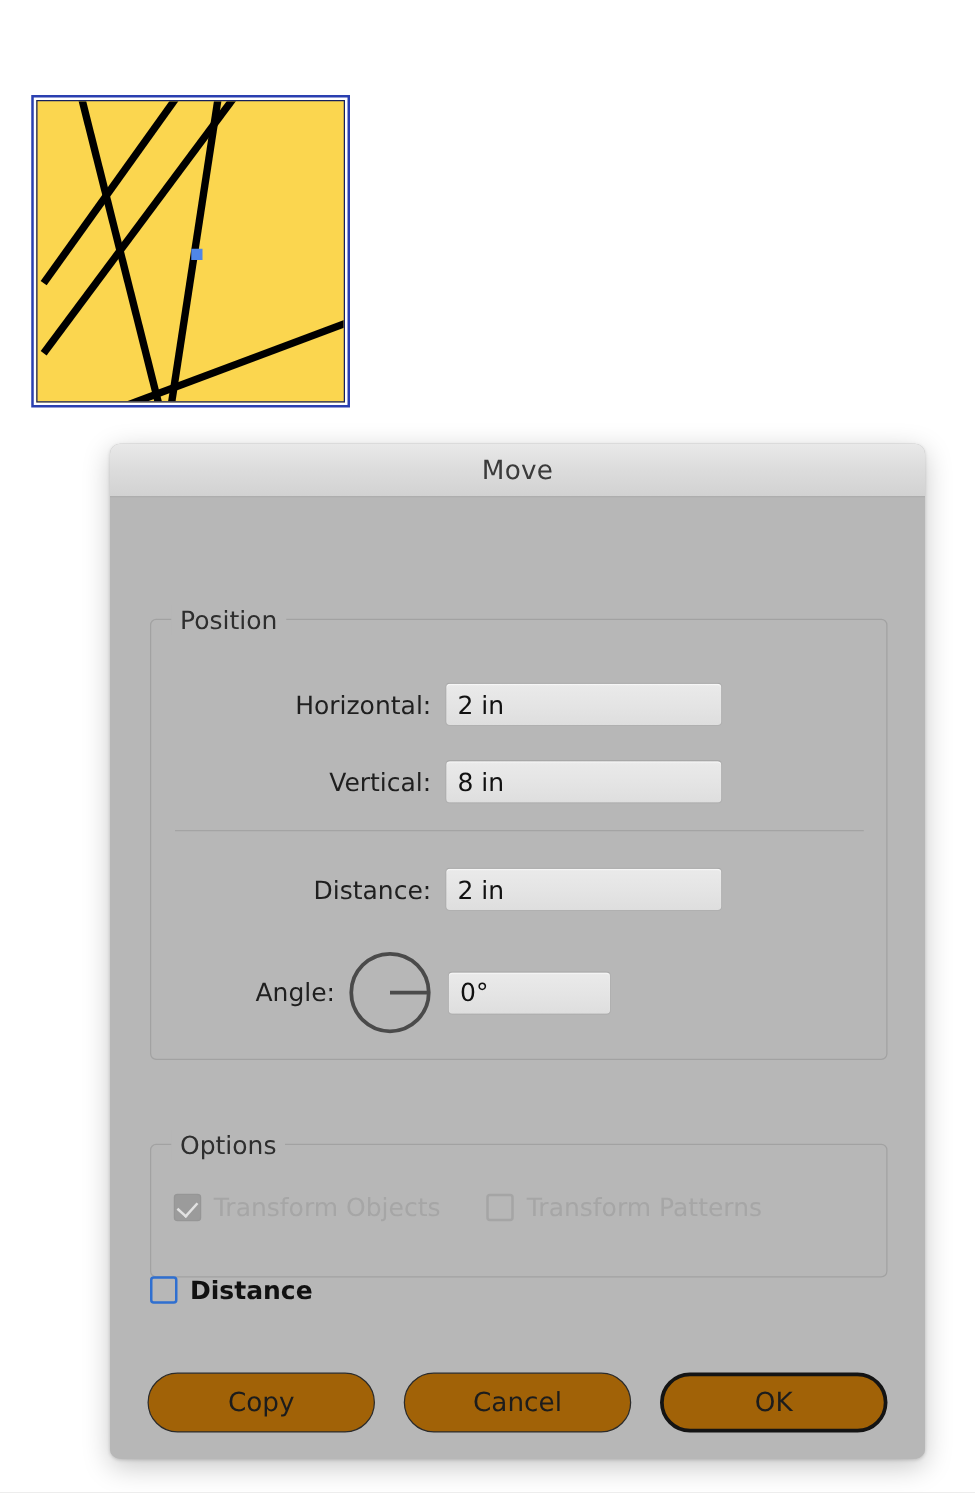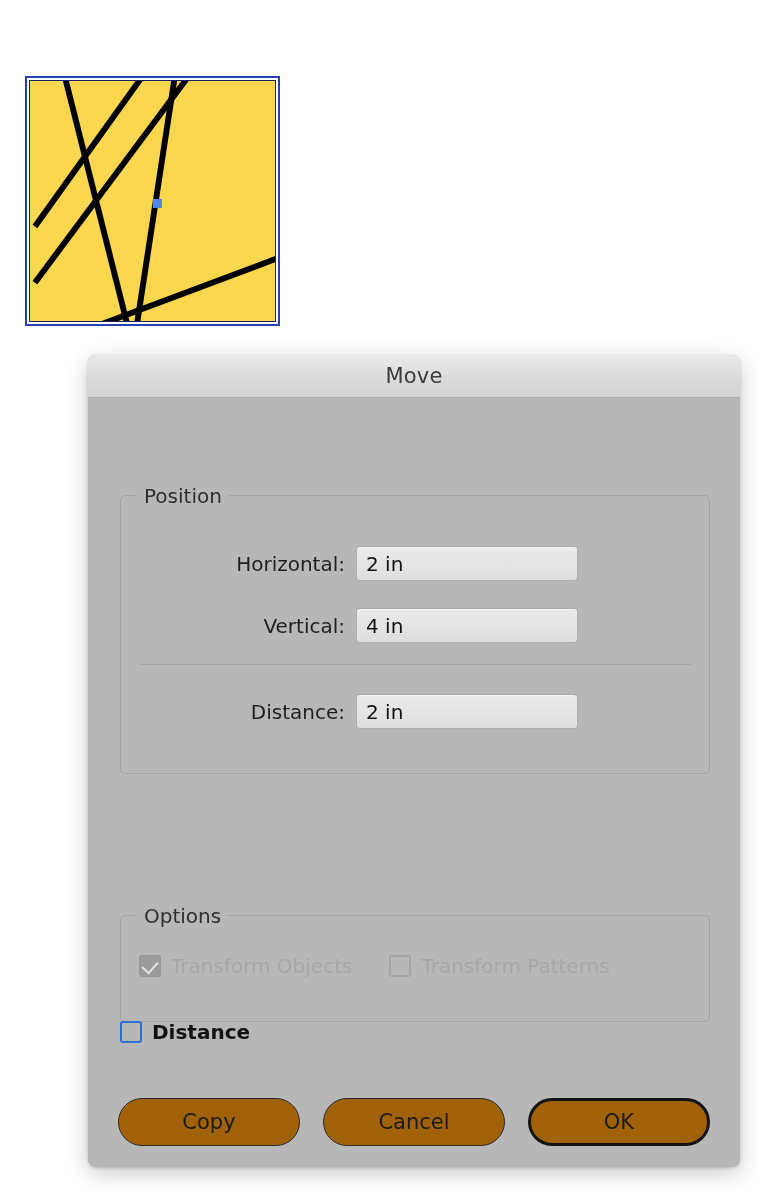--- a/index.html
+++ b/index.html
@@ -87,21 +87,21 @@
   }
   .group-legend {
     position: absolute;
     top: -12px;
     left: 16px;
     padding: 0 7px;
     background: #b7b7b7;
     font-size: 20px;
     color: #2e2e2e;
   }
-  #group-position { left: 32px; top: 97px; width: 590px; height: 279px; }
+  #group-position { left: 32px; top: 97px; width: 590px; height: 353px; }
   #group-options  { left: 32px; top: 493px; width: 590px; height: 107px; margin-top: 24px; }
   #group-options .group-legend { color: #2e2e2e; }
 
   .row {
     position: absolute;
     display: flex;
     align-items: center;
   }
   .field-label {
     font-size: 20px;
@@ -270,30 +270,38 @@
     <div class="groupbox" id="group-position">
       <span class="group-legend">Position</span>
 
       <div class="row" id="row-horizontal">
         <span class="field-label">Horizontal:</span>
         <div class="text-field" id="field-horizontal">2 in</div>
       </div>
 
       <div class="row" id="row-vertical">
         <span class="field-label">Vertical:</span>
-        <div class="text-field" id="field-vertical">4 in</div>
+        <div class="text-field" id="field-vertical">8 in</div>
       </div>
 
       <div id="separator"></div>
 
       <div class="row" id="row-distance">
         <span class="field-label">Distance:</span>
         <div class="text-field" id="field-distance">2 in</div>
       </div>
 
+      <div class="row" id="row-angle">
+        <span class="field-label">Angle:</span>
+        <svg id="angle-dial" viewBox="0 0 66 66">
+          <circle cx="33" cy="33" r="31" fill="none" stroke="#4a4a4a" stroke-width="3"></circle>
+          <line id="angle-needle" x1="33" y1="33" x2="64.00" y2="33.00" stroke="#4a4a4a" stroke-width="3"></line>
+        </svg>
+        <div class="text-field" id="field-angle">0°</div>
+      </div>
     </div>
 
     <div class="groupbox" id="group-options">
       <span class="group-legend">Options</span>
 
       <div id="opt-row">
         <div class="checkitem">
           <span class="cb disabled-checked">
             <span class="tick"></span>
           </span>

